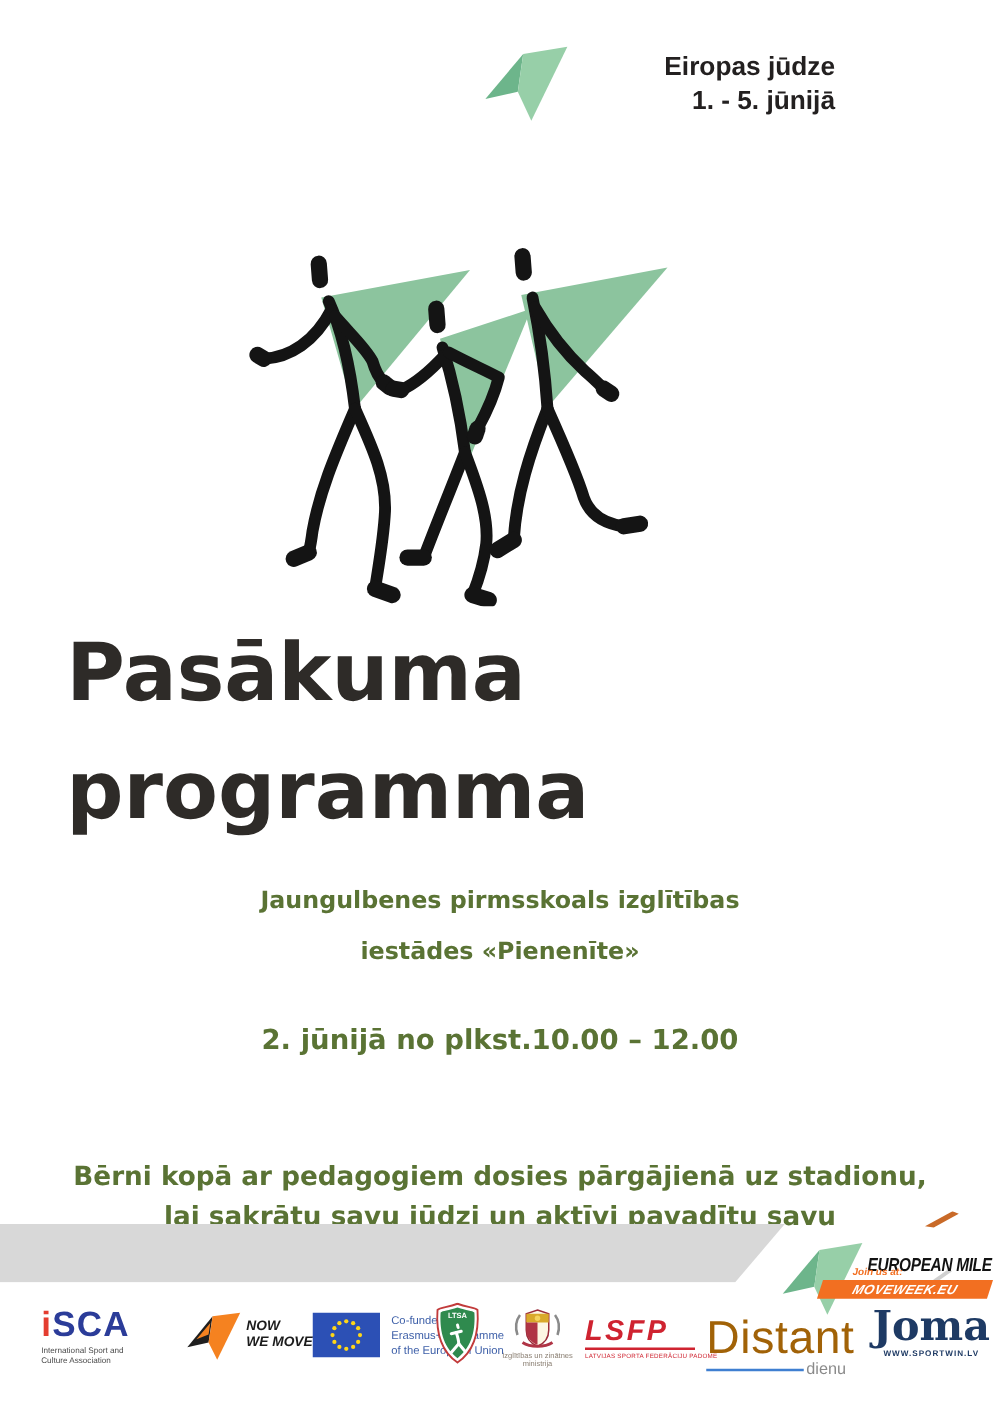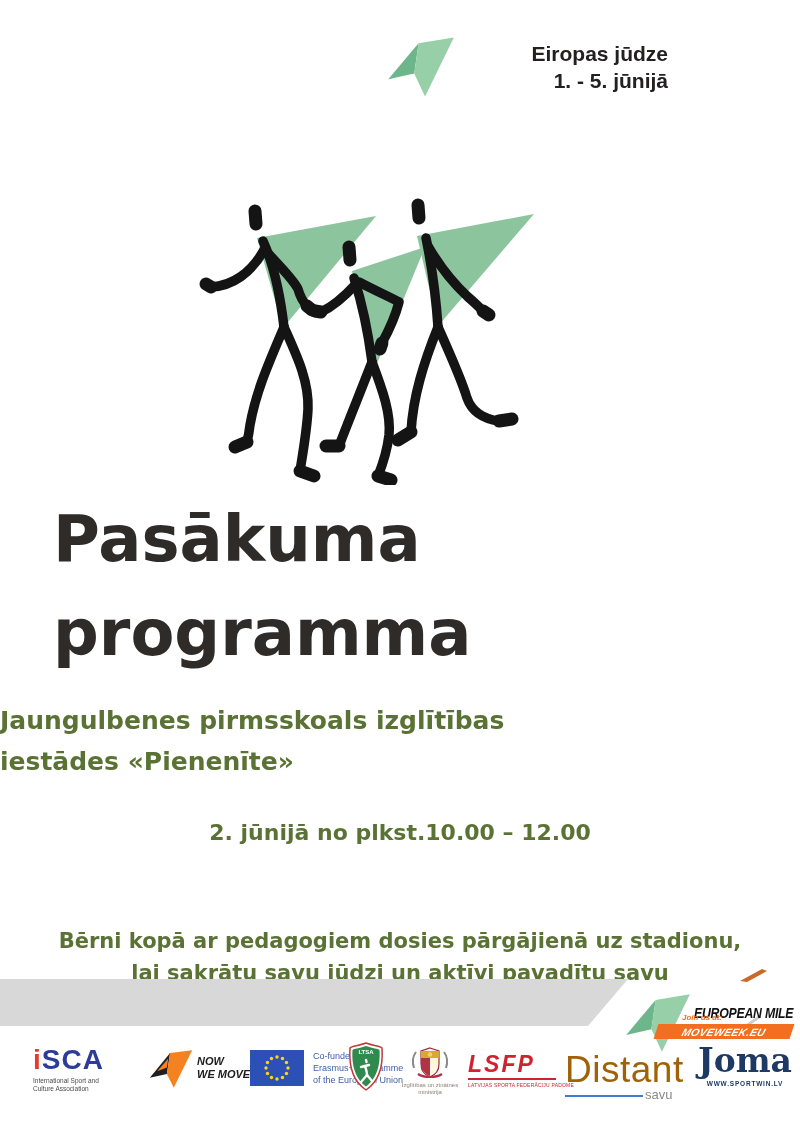--- a/index.html
+++ b/index.html
@@ -10,22 +10,22 @@
   }
   .abs{position:absolute;}
   
   .badge-text{left:468px;top:40px;width:200px;text-align:right;
     font-weight:bold;font-size:21px;line-height:27px;color:#232020;}
   
   .big-title{left:53px;top:492px;font-weight:800;font-size:64px;line-height:94px;
     letter-spacing:0px;color:#2e2b28;font-family:"DejaVu Sans","Liberation Sans",sans-serif;}
   .big-title span{display:block;}
   
-  .green-head{left:0;top:700px;width:800px;font-weight:bold;
-    font-size:25px;line-height:41px;color:#5a7334;font-family:"DejaVu Sans",sans-serif;}
+  .green-head{left:0;top:700px;width:800px;text-align:center;font-weight:bold;
+    font-size:19px;line-height:41px;color:#5a7334;font-family:"DejaVu Sans",sans-serif;}
   .green-time{left:0;top:820px;width:800px;text-align:center;font-weight:600;
     font-size:22px;color:#5a7334;font-family:"DejaVu Sans",sans-serif;}
   .green-desc{left:0;top:885px;width:800px;text-align:center;font-weight:600;
     font-size:21px;line-height:32px;color:#5a7334;font-family:"DejaVu Sans",sans-serif;margin-top:40px;}
   
   .stripe{left:0;top:979px;width:800px;height:47px;background:#d8d8d8;
     clip-path:polygon(0 0,78.5% 0,73.5% 100%,0 100%);}
   .gray-slash{left:746px;top:1019px;width:16px;height:3px;background:#cfcfcf;
     transform:rotate(-35deg);}
   
@@ -217,21 +217,21 @@
 
   <div class="abs lsfp">
     <div class="word">LSFP</div>
     <div class="bar"></div>
     <div class="cap">LATVIJAS SPORTA FEDERĀCIJU PADOME</div>
   </div>
 
   <div class="abs distant">
     <div class="word">Distant</div>
     <div class="line"></div>
-    <div class="race">savu</div>
+    <div class="race">dienu</div>
   </div>
 
   <div class="abs joma">
     <div class="word">Joma</div>
     <div class="cap">WWW.SPORTWIN.LV</div>
   </div>
 
 </div>
 
 </body></html>

